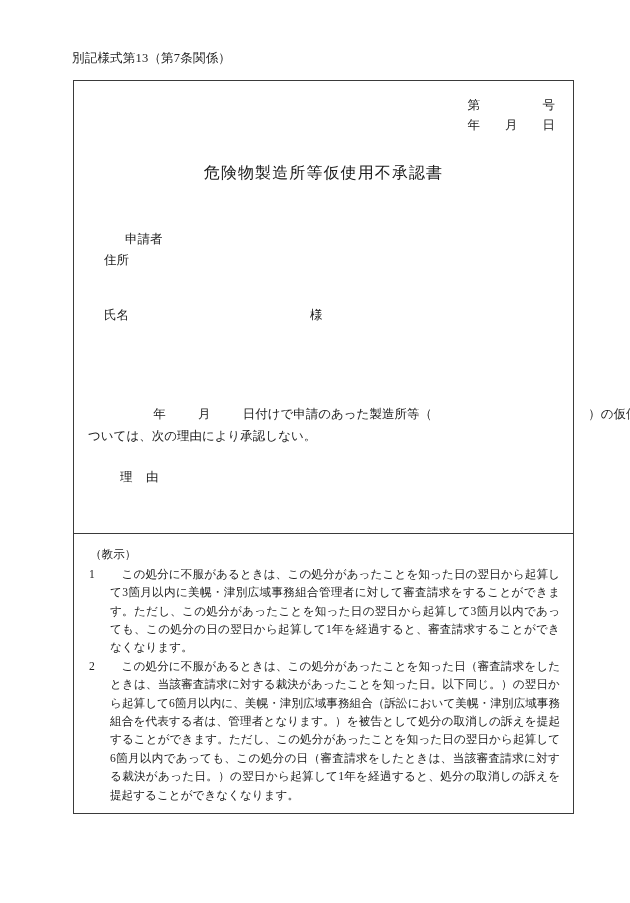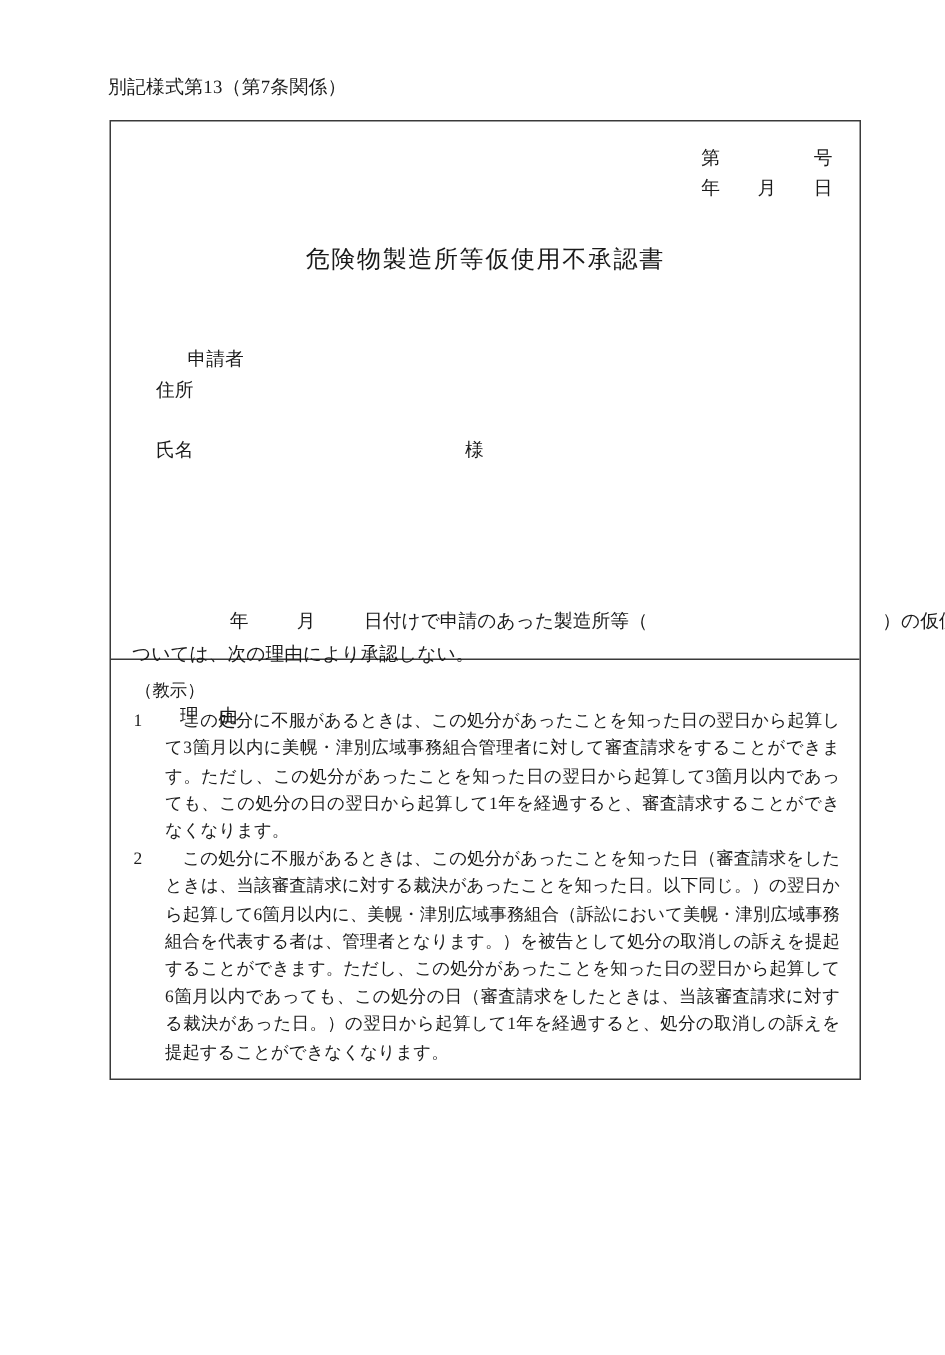--- a/index.html
+++ b/index.html
@@ -35,21 +35,21 @@
     letter-spacing: 0.2px;
     white-space: nowrap;
   }
 
   
   .frame {
     position: absolute;
     left: 73px;
     top: 80px;
     width: 501px;
-    height: 640px;
+    height: 734px;
     border: 1px solid #3a3a3a;
     box-sizing: border-box;
     display: flex;
     flex-direction: column;
   }
 
   .body-region {
     position: relative;
     height: 503px;
     box-sizing: border-box;
@@ -93,21 +93,21 @@
     padding-left: 2px;
     margin-left: 35px;
   }
   .applicant-address {
     display: block;
     padding-left: 16px;
   }
   .applicant-name-row {
     display: block;
     padding-left: 16px;
-    margin-top: 19px;
+    margin-top: 34px;
     position: relative;
     width: 300px;
   }
   .honorific {
     position: absolute;
     left: 222px;
     top: 0;
   }
 
   

